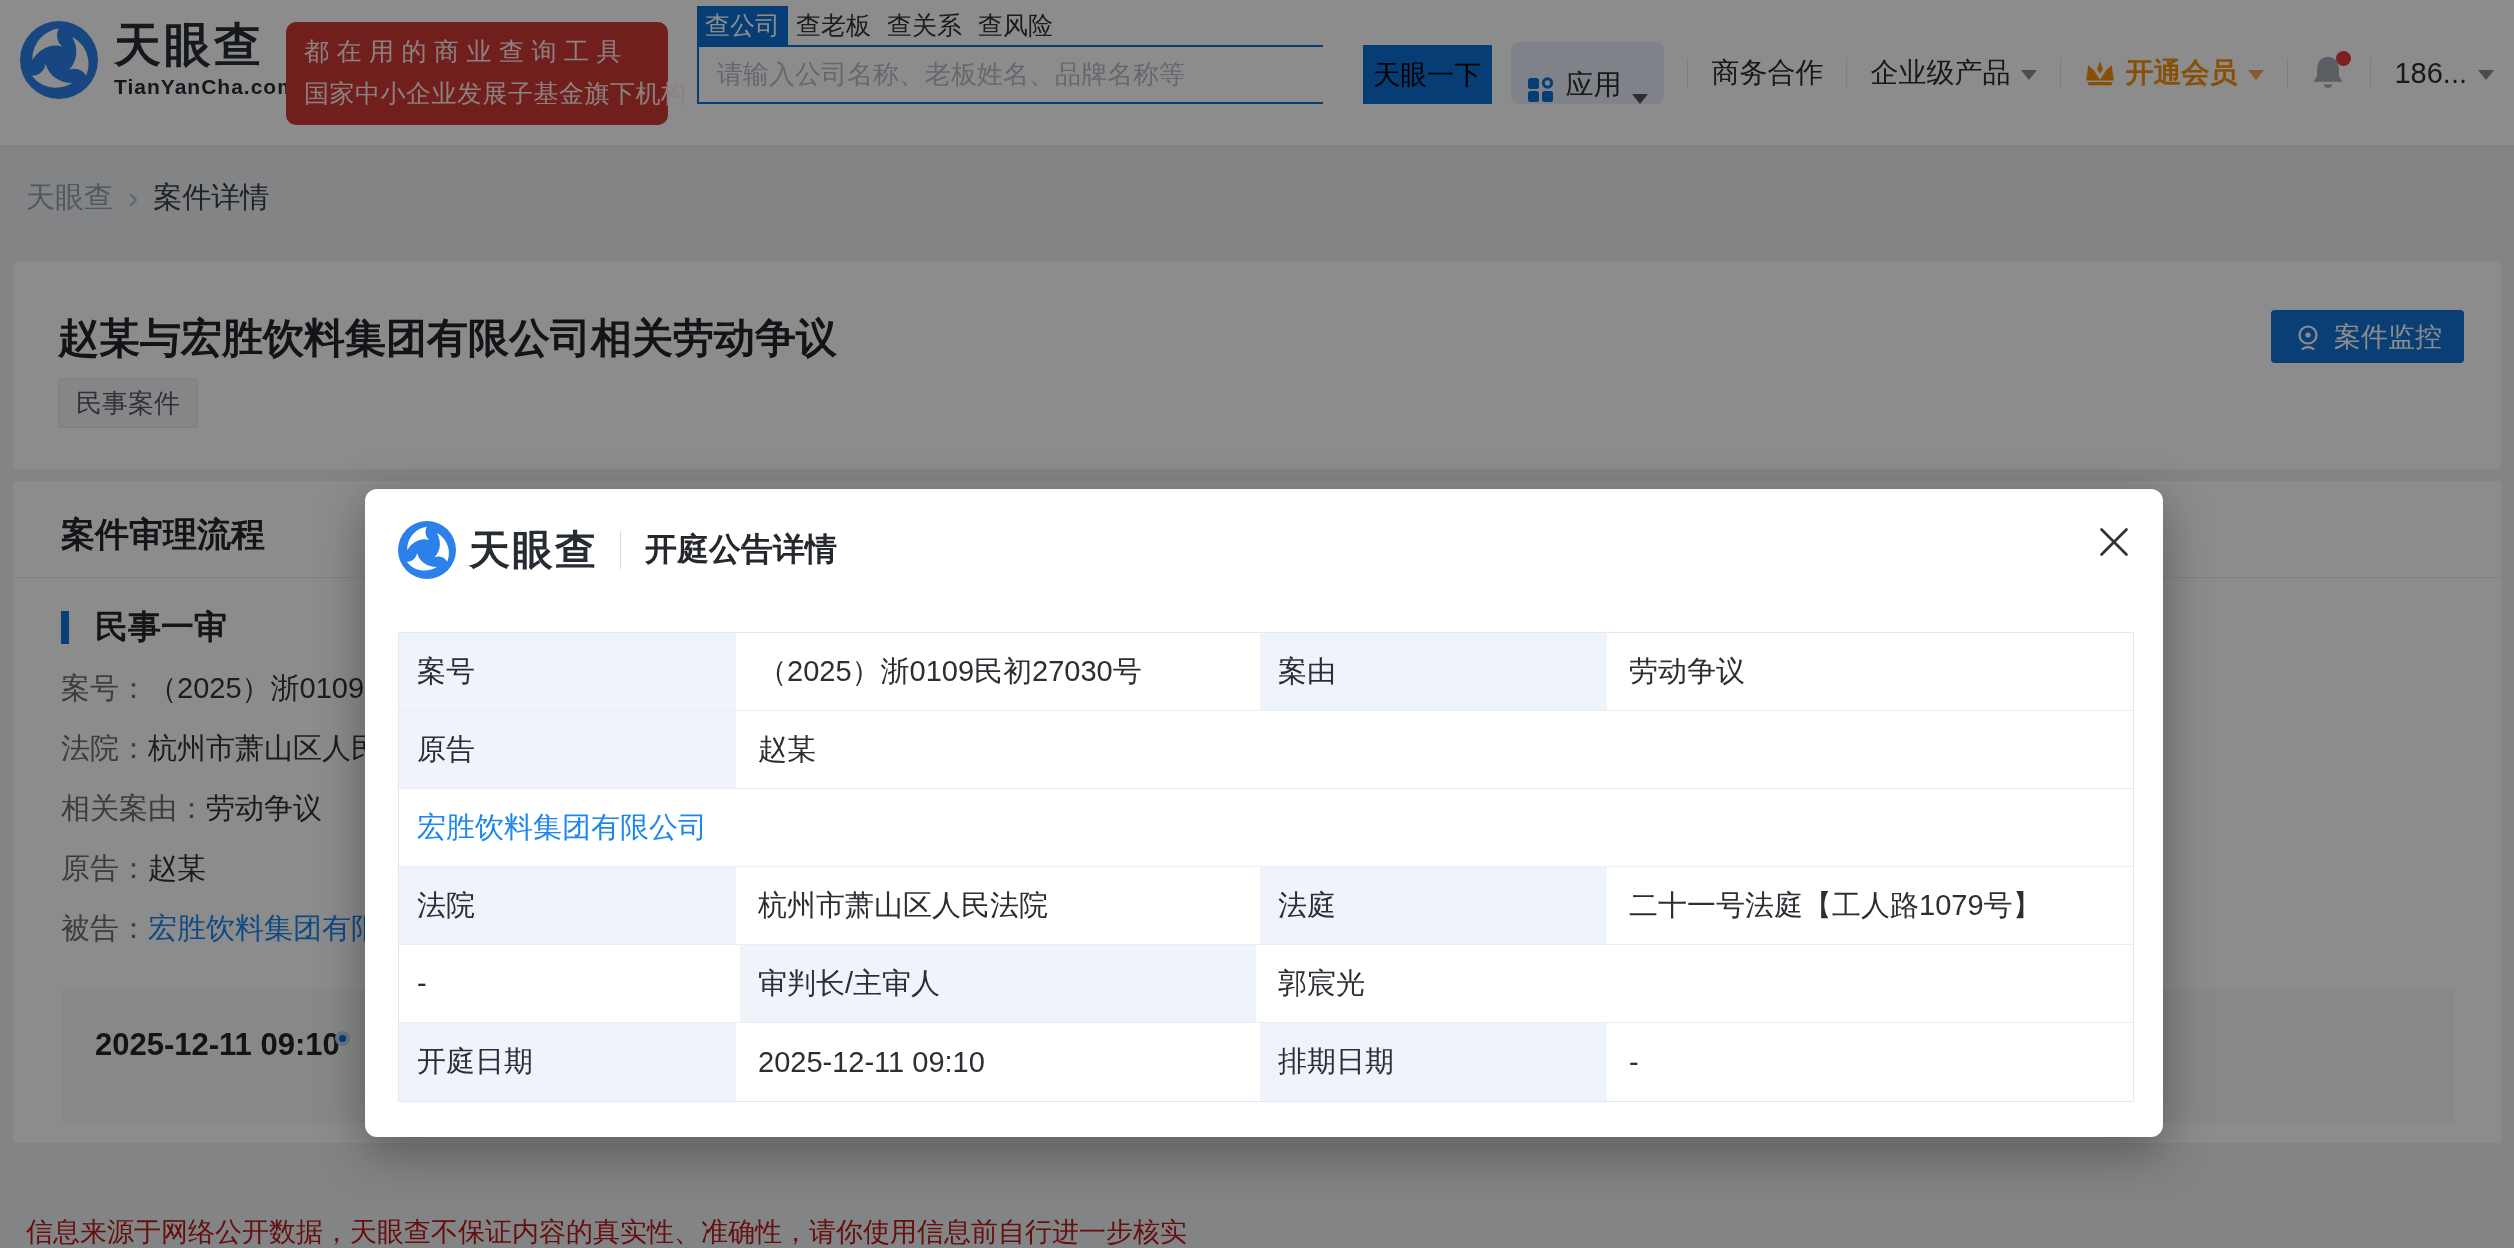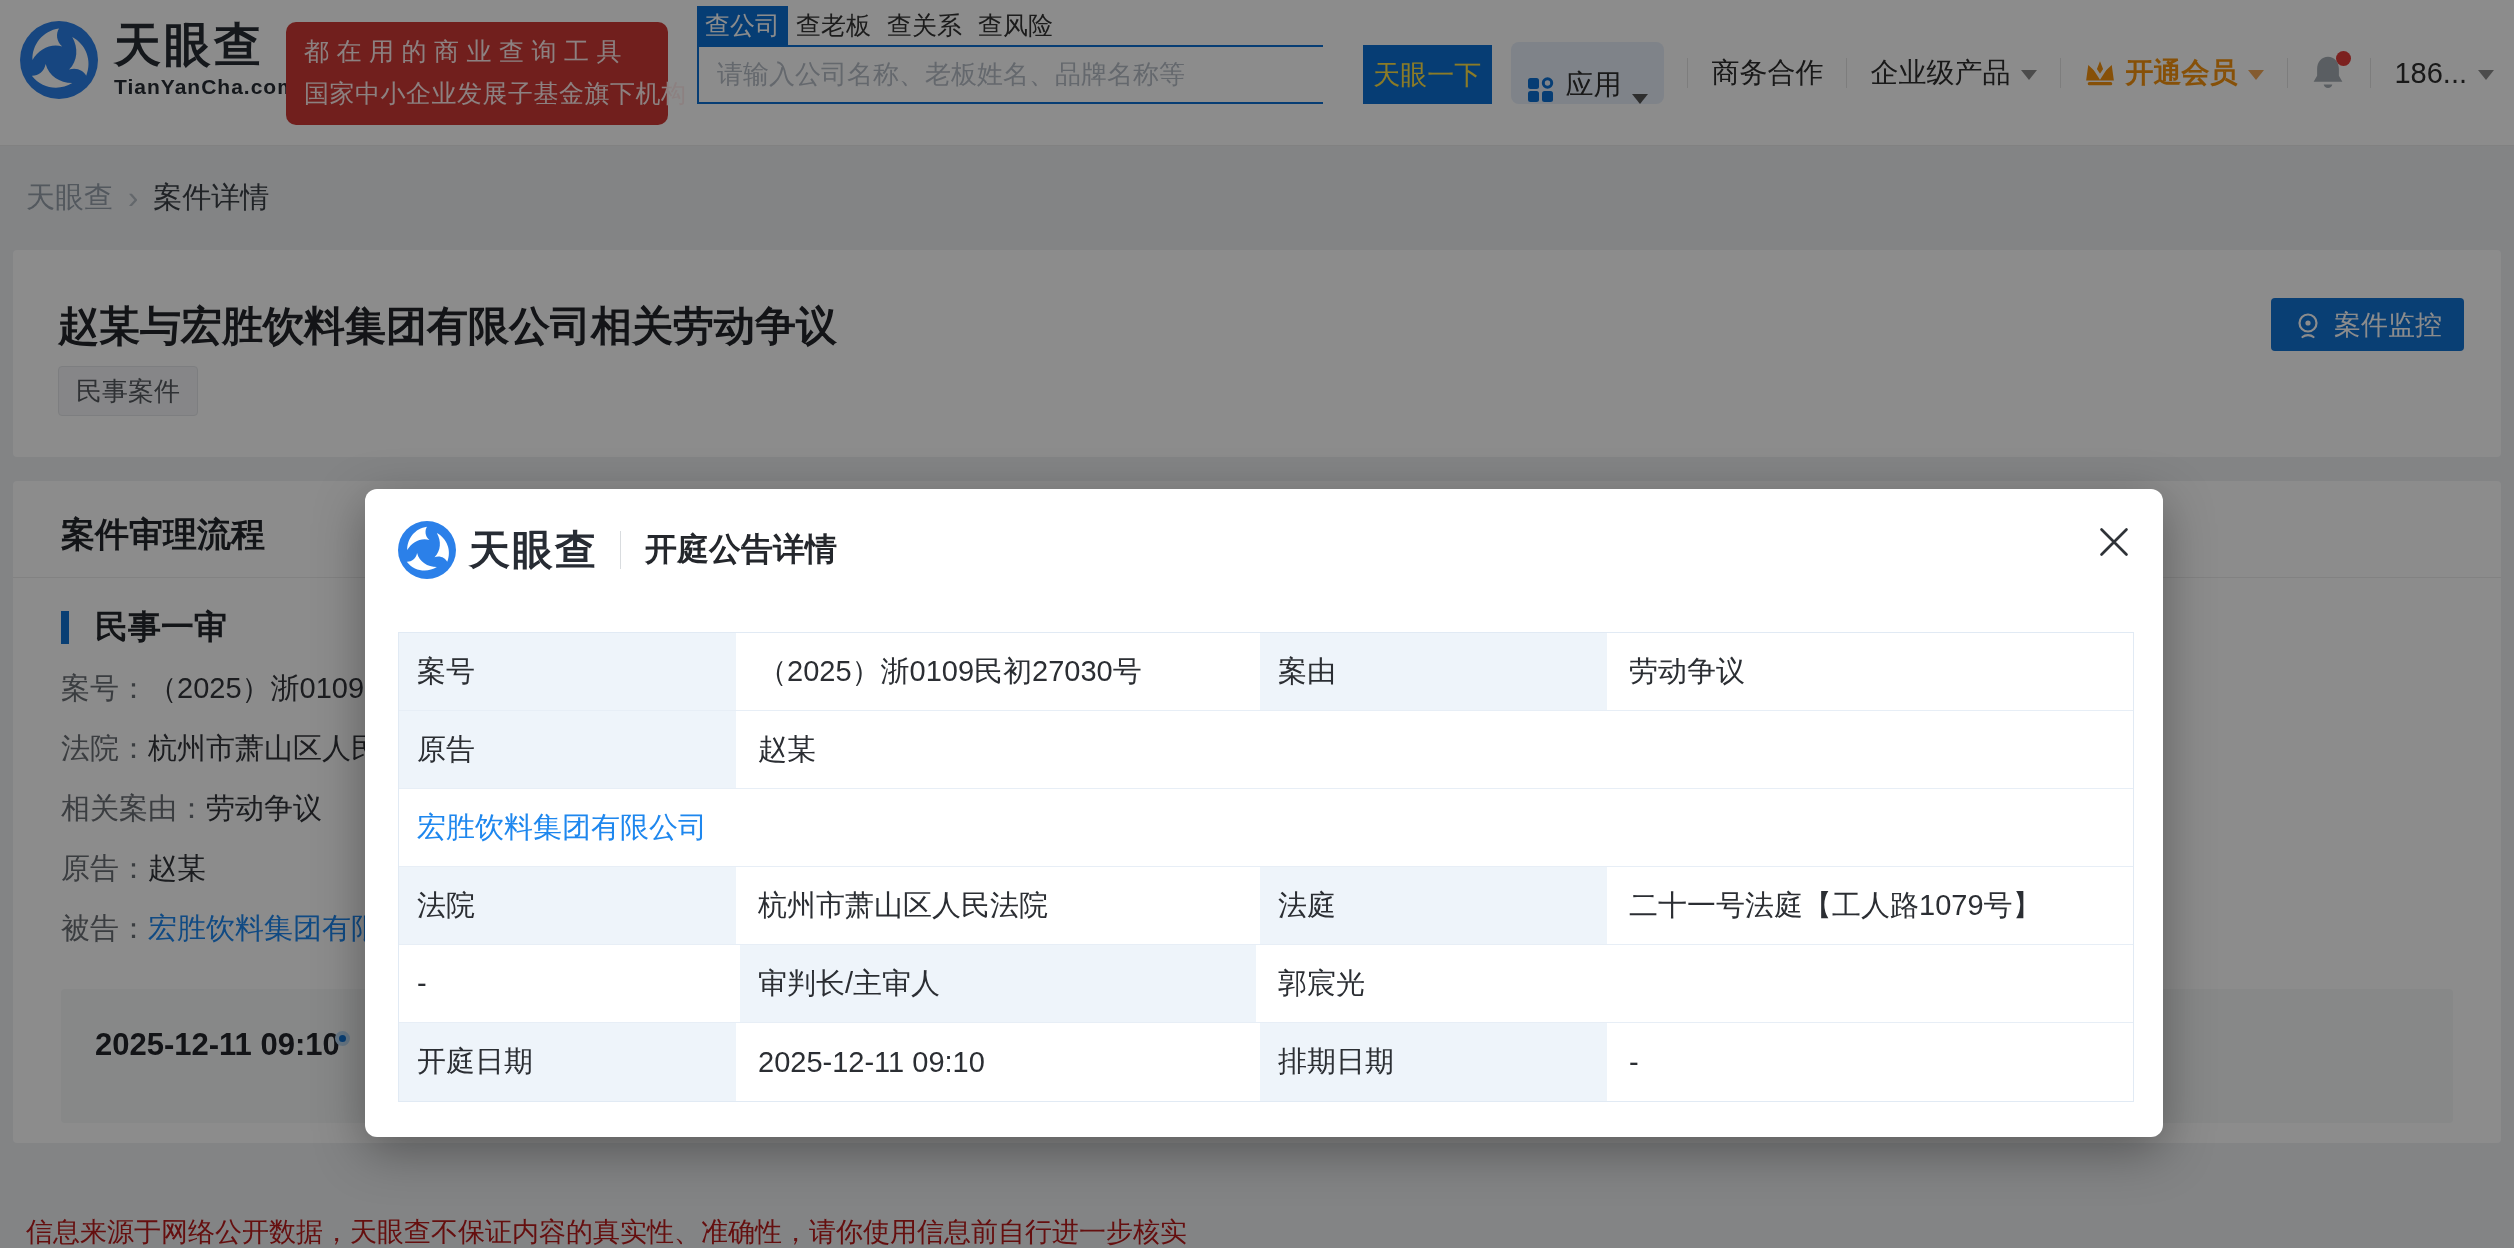--- a/index.html
+++ b/index.html
@@ -22,21 +22,21 @@
 
   .search{position:absolute;left:697px;top:6px;width:795px;}
   .search-tabs{display:flex;height:39px;}
   .search-tab{padding:0 8px;font-size:25px;line-height:39px;color:#333;cursor:pointer;}
   .search-tab.active{background:#0c70d3;color:#fff;}
   .search-bar{display:flex;height:77px;}
   .search-input{width:658px;height:59px;border:2px solid #0c70d3;padding:0 18px;font-size:26px;
                 color:#333;outline:none;border-right:none;border-radius:0;
                 font-family:"Liberation Sans","DejaVu Sans",sans-serif;}
   .search-input::placeholder{color:#b7bdc6;}
-  .search-btn{width:136px;height:59px;background:#0c70d3;color:#fde047;font-size:27px;border:none;
+  .search-btn{width:136px;height:59px;background:#0c70d3;color:#000000;font-size:27px;border:none;
               display:flex;align-items:center;justify-content:center;cursor:pointer;margin-left:40px;}
 
   .hnav{position:absolute;right:20px;top:0;height:146px;display:flex;align-items:center;}
   .hnav-chip{display:flex;align-items:flex-end;background:#e7effa;border-radius:8px;height:62px;
              padding:0 16px;cursor:pointer;}
   .hnav-chip .apps-icon{width:28px;height:28px;margin-right:10px;}
   .hnav-item{font-size:28px;color:#2e2e2e;cursor:pointer;display:flex;align-items:center;white-space:nowrap;}
   .hnav-divider{width:1px;height:30px;background:#e3e3e3;margin:0 23px;}
   .caret{width:0;height:0;border-left:8px solid transparent;border-right:8px solid transparent;
          border-top:10px solid #555;margin-left:11px;margin-top:4px;}
@@ -50,21 +50,21 @@
   .phone{font-size:29px;color:#2e2e2e;}
 
   
   .breadcrumb{position:absolute;left:26px;top:178px;display:flex;align-items:center;font-size:29px;z-index:1;}
   .bc-home{color:#97a1ab;cursor:pointer;}
   .bc-sep{color:#b5bcc3;margin:0 15px;font-size:31px;}
   .bc-cur{color:#3b4046;}
 
   
   .card{position:absolute;left:13px;right:13px;background:#fff;border-radius:4px;z-index:1;}
-  .card1{top:250px;height:207px;text-decoration:underline;}
+  .card1{top:262px;height:207px;text-decoration:underline;}
   .case-title{position:absolute;left:45px;top:49px;font-size:41px;font-weight:700;color:#23262b;white-space:nowrap;}
   .case-tag{position:absolute;left:45px;top:116px;height:50px;background:#f4f5f7;border:1px solid #e4e6ea;
             border-radius:4px;font-size:26px;color:#565a60;display:flex;align-items:center;padding:0 17px;}
   .monitor-btn{position:absolute;right:37px;top:48px;height:53px;padding:0 22px;background:#1273d4;border:none;
                border-radius:4px;color:#fff;font-size:27px;display:flex;align-items:center;gap:11px;cursor:pointer;}
   .monitor-btn svg{width:30px;height:30px;}
 
   
   .card2{top:481px;height:662px;}
   .sec-title{position:absolute;left:48px;top:31px;font-size:34px;font-weight:700;color:#24272c;}

